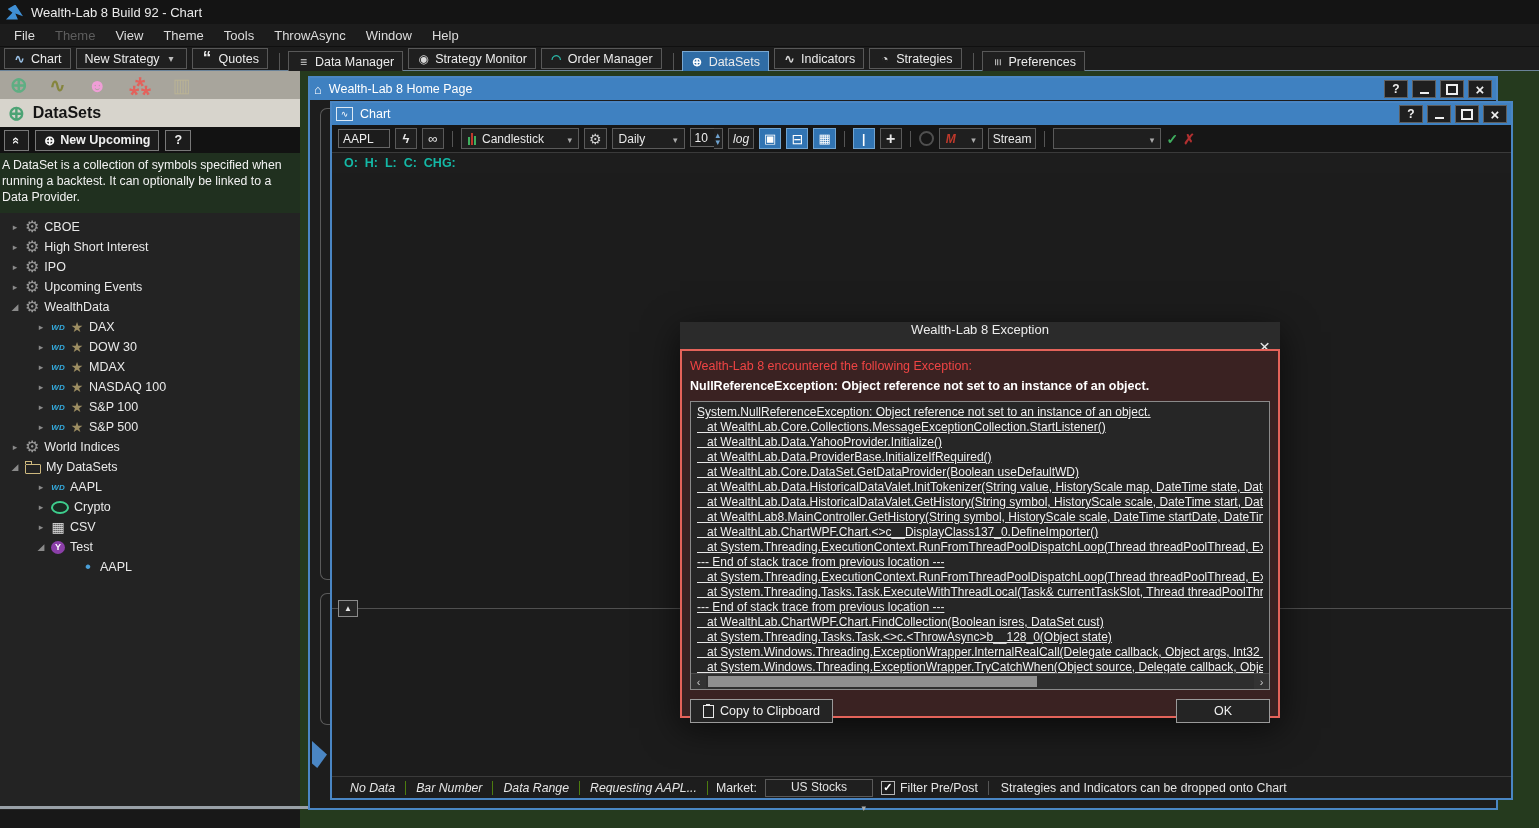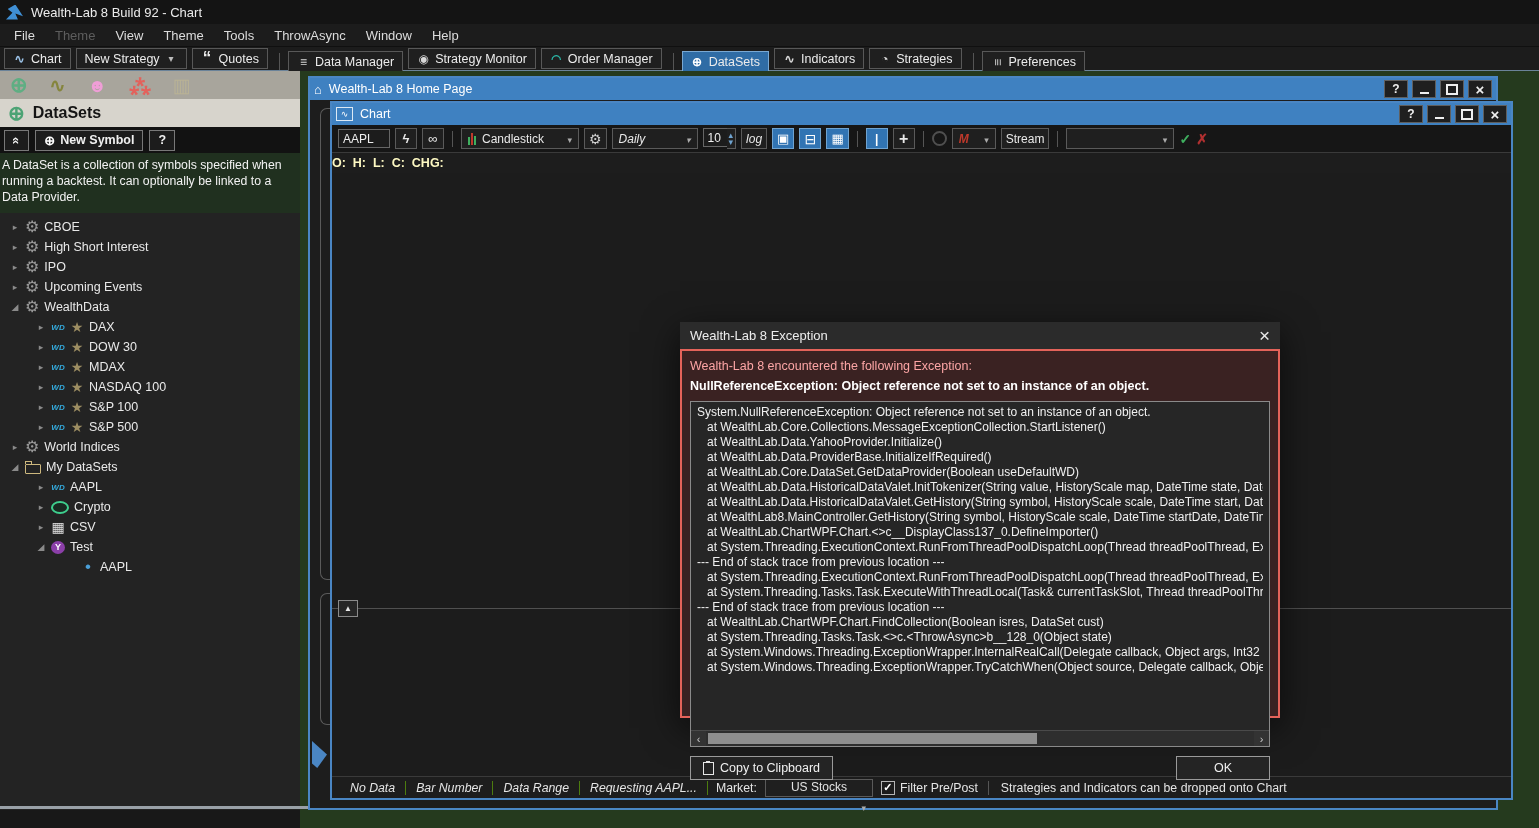--- a/index.html
+++ b/index.html
@@ -112,42 +112,42 @@
   .ci.dnarrow::before{content:"▾";color:#6fa3d0;font-size:9px;line-height:7px;display:block;}
   .cinput{height:19px;background:#1c1c1c;border:1px solid #666;color:#eee;font-size:12px;padding:0 4px;font-family:"Liberation Sans",sans-serif;box-sizing:border-box;}
   .cselect{height:21px;background:#1f1f1f;border:1px solid #5a5a5a;display:inline-flex;align-items:center;gap:6px;padding:0 6px;font-size:12px;box-sizing:border-box;cursor:default;}
   .candle-bars{display:inline-flex;align-items:flex-end;gap:1px;height:12px;}
   .candle-bars i{display:block;width:2px;background:#3faf5f;}
   .candle-bars i:nth-child(1){height:8px;}
   .candle-bars i:nth-child(2){height:12px;background:#c0392b;}
   .candle-bars i:nth-child(3){height:9px;}
   .spinner{display:inline-flex;align-items:stretch;height:21px;}
   .spin-arrows{display:flex;flex-direction:column;justify-content:center;background:#1f1f1f;border:1px solid #5a5a5a;border-left:none;padding:0 2px;}
-  #ohlc-row{height:20px;display:flex;align-items:center;font-size:12.5px;font-weight:bold;color:#fef9c3;background:#1d1d1d;white-space:pre;}
+  #ohlc-row{height:20px;display:flex;align-items:center;padding-left:12px;font-size:12.5px;font-weight:bold;color:#14b8a6;background:#1d1d1d;white-space:pre;}
   #chart-canvas{position:relative;background:#1c1c1c;}
   #pane-splitter{position:absolute;left:0;right:0;height:1px;background:#505050;}
   #splitter-btn{position:absolute;left:6px;top:-8px;width:18px;height:15px;background:#262626;border:1px solid #8a8a8a;color:#e8e8e8;font-size:8px;display:flex;align-items:center;justify-content:center;cursor:default;}
   #splitter-btn::before{content:"▲";}
   #chart-statusbar{height:21px;background:#1d1d1d;border-top:1px solid #3a3a3a;display:flex;align-items:center;font-size:12.3px;color:#e4e4e4;padding-left:8px;}
   .sb-item{padding:0 10px;border-right:1px solid #4d7c0f;white-space:nowrap;font-style:italic;}
   .sb-plain{padding:0 8px;white-space:nowrap;}
   .checkbox{width:12px;height:12px;border:1px solid #b5b5b5;background:#1c1c1c;display:inline-flex;align-items:center;justify-content:center;margin:0 5px 0 8px;}
   .checkbox::before{content:"✓";color:#fff;font-size:11px;font-weight:bold;}
   .sb-sep{width:1px;height:14px;background:#555;margin:0 4px;}
 
   
   #dialog{position:absolute;left:680px;top:322px;width:600px;height:396px;z-index:50;box-shadow:0 10px 34px rgba(0,0,0,.65);background:#2b2b2b;box-sizing:border-box;}
-  #dlg-titlebar{height:27px;background:#2b2b2b;display:flex;align-items:center;padding:0 10px;}
+  #dlg-titlebar{height:27px;background:#2b2b2b;display:flex;align-items:center;padding:0 10px;flex-direction:column;}
   #dlg-title{font-size:13px;color:#ececec;}
   #dlg-close{margin-left:auto;color:#e8e8e8;font-size:19px;line-height:19px;cursor:default;}
   #dlg-close::before{content:"×";}
   #dlg-body{position:absolute;left:0;top:27px;right:0;bottom:0;background:#3a2222;border:2px solid #e4635a;box-sizing:border-box;padding:6px 8px;}
-  #dlg-intro{font-size:12.5px;color:#fca5a5;margin:2px 0 6px 0;}
+  #dlg-intro{font-size:12.5px;color:#ef4444;margin:2px 0 6px 0;}
   #dlg-headline{font-size:12.5px;font-weight:bold;color:#ffffff;margin:0 0 8px 0;}
-  #trace-box{background:#262626;border:1px solid #8a8a8a;height:346px;box-sizing:border-box;overflow:hidden;position:relative;}
+  #trace-box{background:#262626;border:1px solid #8a8a8a;height:289px;box-sizing:border-box;overflow:hidden;position:relative;text-decoration:underline;}
   #trace-lines{padding:3px 6px;}
   .stack-line{white-space:pre;font-size:12px;line-height:15px;color:#f0f0f0;overflow:hidden;}
   #trace-scrollbar{position:absolute;left:0;right:0;bottom:0;height:15px;background:#2e2e2e;border-top:1px solid #4a4a4a;display:flex;}
   .scroll-arrow{width:15px;height:15px;background:#333;color:#c9c9c9;display:flex;align-items:center;justify-content:center;font-size:11px;cursor:default;}
   #scroll-thumb{margin-left:2px;width:57%;height:11px;margin-top:2px;background:#8f8f8f;cursor:default;}
   #scroll-track-right{flex:1;}
   #dlg-buttons{display:flex;align-items:center;margin-top:9px;}
   .dlg-btn{height:22px;background:#242424;border:1px solid #9a9a9a;color:#f0f0f0;font-size:12.5px;display:inline-flex;align-items:center;justify-content:center;gap:6px;padding:0 12px;cursor:default;}
   #ok-btn{margin-left:auto;min-width:68px;}
   .clipboard-icon{width:9px;height:11px;border:1px solid #e8e8e8;position:relative;display:inline-block;}
@@ -241,21 +241,21 @@
     <div id="side-header">
       <span class="hicon"></span>
       <span class="htitle">DataSets</span>
     </div>
     <div id="side-actions">
       <div class="s-btn">
         <span class="collapse-glyph"></span>
       </div>
       <div class="s-btn">
         <span class="plus-glyph"></span>
-        <span>New Symbol</span>
+        <span>New Upcoming</span>
       </div>
       <div class="s-btn">
         <span>?</span>
       </div>
     </div>
     <div id="side-desc">A DataSet is a collection of symbols specified when running a backtest. It can optionally be linked to a Data Provider.</div>
     <div id="side-tree">
 
     <div class="tree-item ind0">
           <span class="arrow">▸</span>
@@ -413,21 +413,21 @@
               <i></i>
               <i></i>
               <i></i>
             </span>
           <span>Candlestick</span>
           <span class="ci chev2" style="margin-left:auto;"></span>
         </div>
         <div class="cb">
             <span class="ci gear2"></span>
           </div>
-        <div class="cselect" style="width:86px;font-style:italic;">
+        <div class="cselect" style="width:73px;">
           <span>Daily</span>
           <span class="ci chev2" style="margin-left:auto;"></span>
         </div>
         <span class="spinner">
           <input class="cinput" style="width: 24px; border-right: none;" value="10">
           <span class="spin-arrows">
             <span class="ci uparrow"></span>
             <span class="ci dnarrow"></span>
           </span>
         </span>

